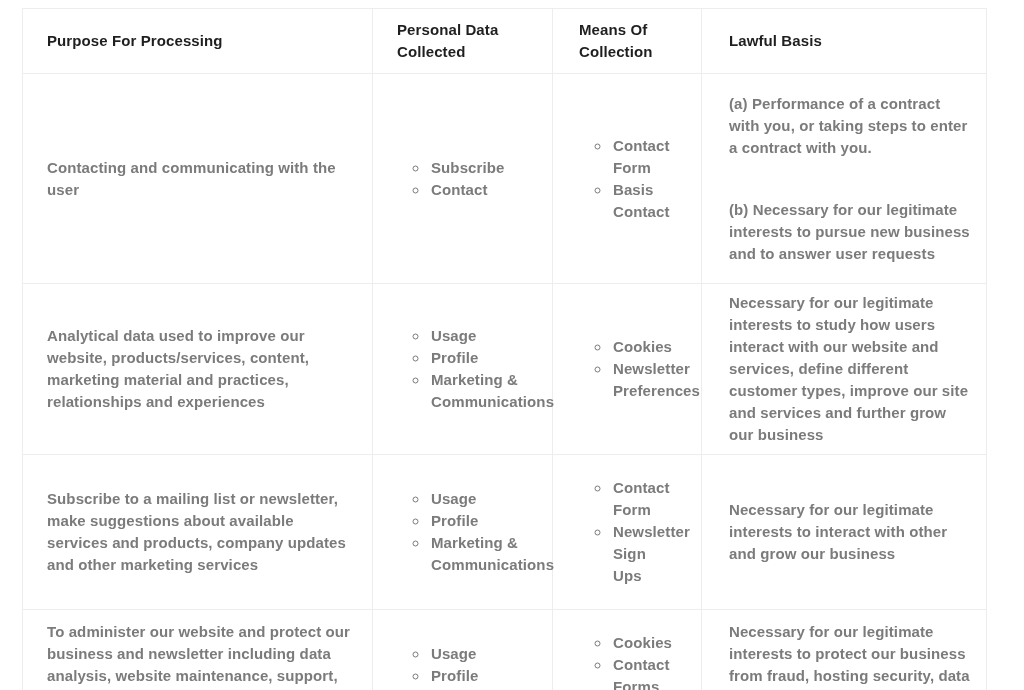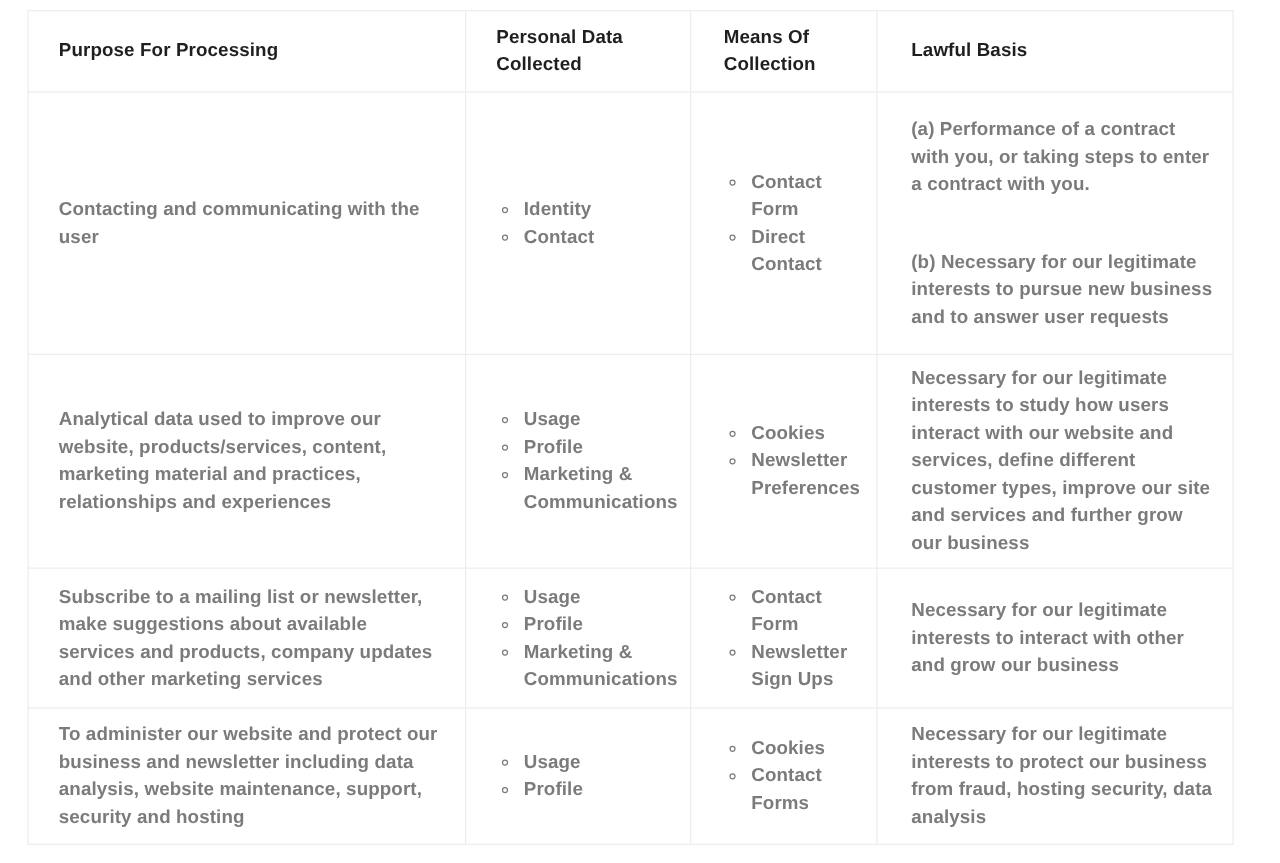--- a/index.html
+++ b/index.html
@@ -45,21 +45,21 @@
   tr.h-row-2  { height: 168px; }
   tr.h-row-3  { height: 112px; padding-left: 28px; }
   tr.h-row-4  { height: 107px; }
 
   th.c-purpose, td.c-purpose { padding: 10px 20px 10px 24px; }
   th.c-data,    td.c-data    { padding: 10px 12px 10px 24px; }
   th.c-means,   td.c-means   { padding: 10px 14px 10px 26px; }
   th.c-lawful,  td.c-lawful  { padding: 8px 16px 8px 27px; margin-top: 33px; }
 
   .privacy-table ul {
-    margin: 0;
+    margin: 12px;
     padding: 0 0 0 20px;
     list-style-type: circle;
   }
   .privacy-table li {
     padding-left: 2px;
   }
   .privacy-table p {
     margin: 0;
   }
   td.c-lawful p + p {
@@ -84,28 +84,28 @@
         <th class="c-means">Means Of Collection</th>
         <th class="c-lawful">Lawful Basis</th>
       </tr>
     </thead>
     <tbody>
 
       <tr class="h-row-1">
         <td class="c-purpose">Contacting and communicating with the user</td>
         <td class="c-data">
           <ul>
-            <li>Identity</li>
+            <li>Subscribe</li>
             <li>Contact</li>
           </ul>
         </td>
         <td class="c-means">
           <ul>
             <li>Contact Form</li>
-            <li>Direct Contact</li>
+            <li>Basis Contact</li>
           </ul>
         </td>
         <td class="c-lawful">
           <p>(a) Performance of a contract with you, or taking steps to enter a contract with you.</p>
           <p>(b) Necessary for our legitimate interests to pursue new business and to answer user requests</p>
         </td>
       </tr>
 
       <tr class="h-row-2">
         <td class="c-purpose">Analytical data used to improve our website, products/services, content, marketing material and practices, relationships and experiences</td>

